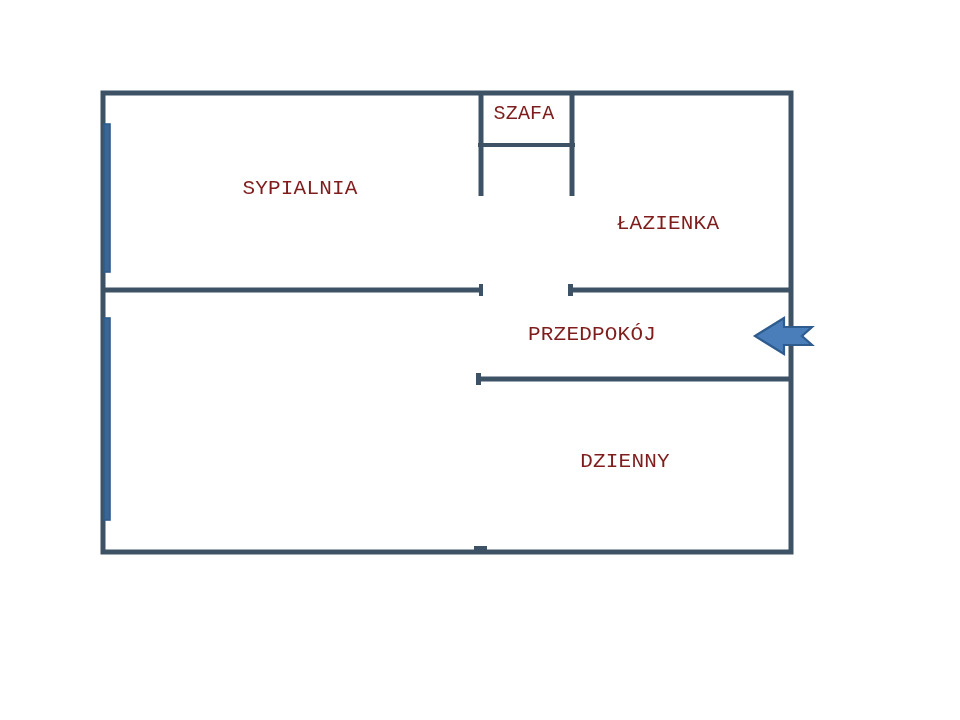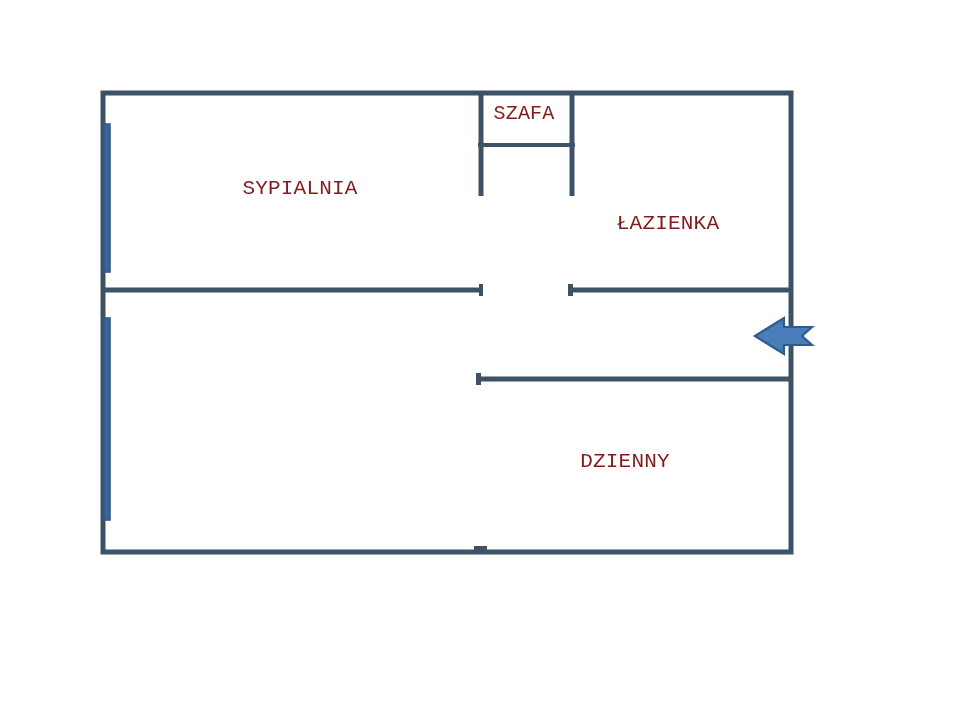--- a/index.html
+++ b/index.html
@@ -72,17 +72,18 @@
 
     <polygon id="entrance-arrow" points="755,336 784,318 784,327 812,327 802,336 812,345 784,345 784,354" fill="#4a7ebb" stroke="#2f5c8f" stroke-width="2.2" stroke-linejoin="miter"></polygon>
   </svg>
 
   <div class="room-label" style="left:300px; top:189px;">SYPIALNIA</div>
 
   <div class="room-label small" style="left:524px; top:114px;">SZAFA</div>
 
   <div class="room-label" style="left:668px; top:189px;margin-top:35px;">ŁAZIENKA</div>
 
+  <div class="room-label" style="left:592px; top:335px;">PRZEDPOKÓJ</div>
 
 
   <div class="room-label" style="left:625px; top:462px;">DZIENNY</div>
 
 </div>
 
 </body></html>

